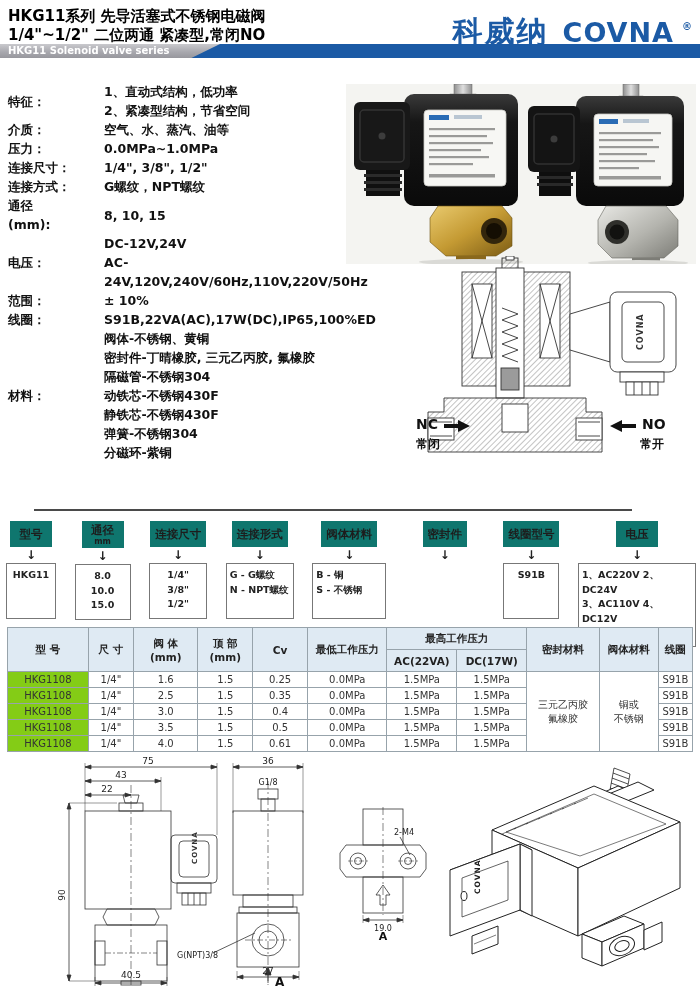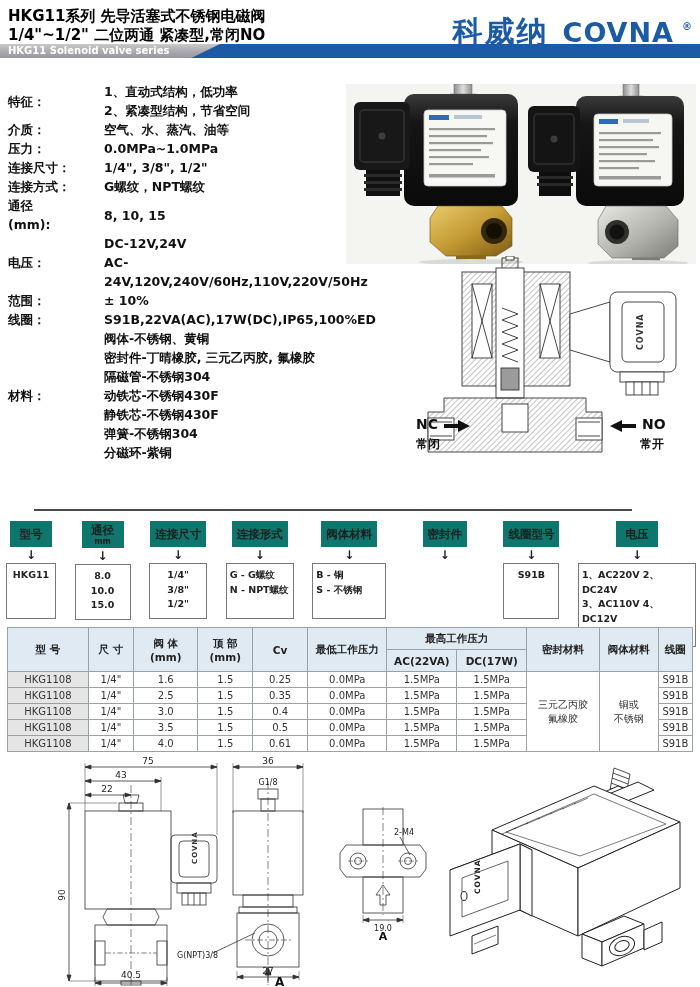--- a/index.html
+++ b/index.html
@@ -45,21 +45,21 @@
   .c0{width:50px;} .c1{width:56px;} .c2{width:58px;} .c3{width:68px;}
   .c4{width:74px;} .c5{width:80px;} .c6{width:56px;} .c7{width:118px;}
 
   
   .spec-table{position:absolute;top:627px;left:7px;width:686px;border-collapse:collapse;
       font-size:10px;table-layout:fixed;}
   .spec-table th,.spec-table td{border:1px solid #97a3ab;text-align:center;vertical-align:middle;
       padding:1px 2px;color:#333;}
   .spec-table th{background:#dfeaf3;font-weight:bold;color:#222;font-size:10.5px;height:19px;}
   .spec-table td{height:13px;background:#fff;}
-  .spec-table td.model{background:#e5e5e5;margin-left:40px;}
+  .spec-table td.model{background:#84cc16;margin-left:40px;}
   .spec-table .w-model{width:11.8%;} .w-size{width:6.6%;} .w-body{width:9.4%;} .w-top{width:8%;}
   .w-cv{width:8%;} .w-min{width:11.6%;} .w-ac{width:10.2%;} .w-dc{width:10.2%;}
   .w-seal{width:10.6%;} .w-bmat{width:8.6%;} .w-coil{width:5%;}
 
   
   .dw{position:absolute;}
   svg text{font-family:"DejaVu Sans","Liberation Sans",sans-serif;}
 </style>
 </head>
 <body>

